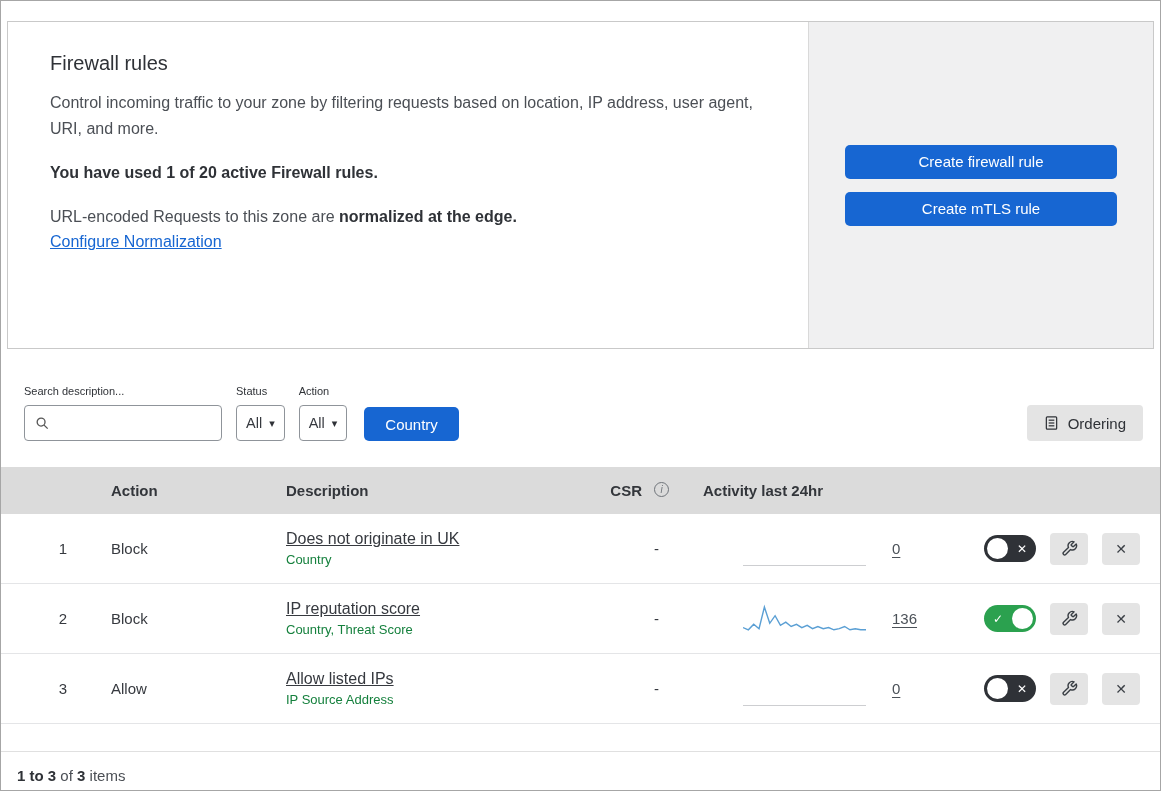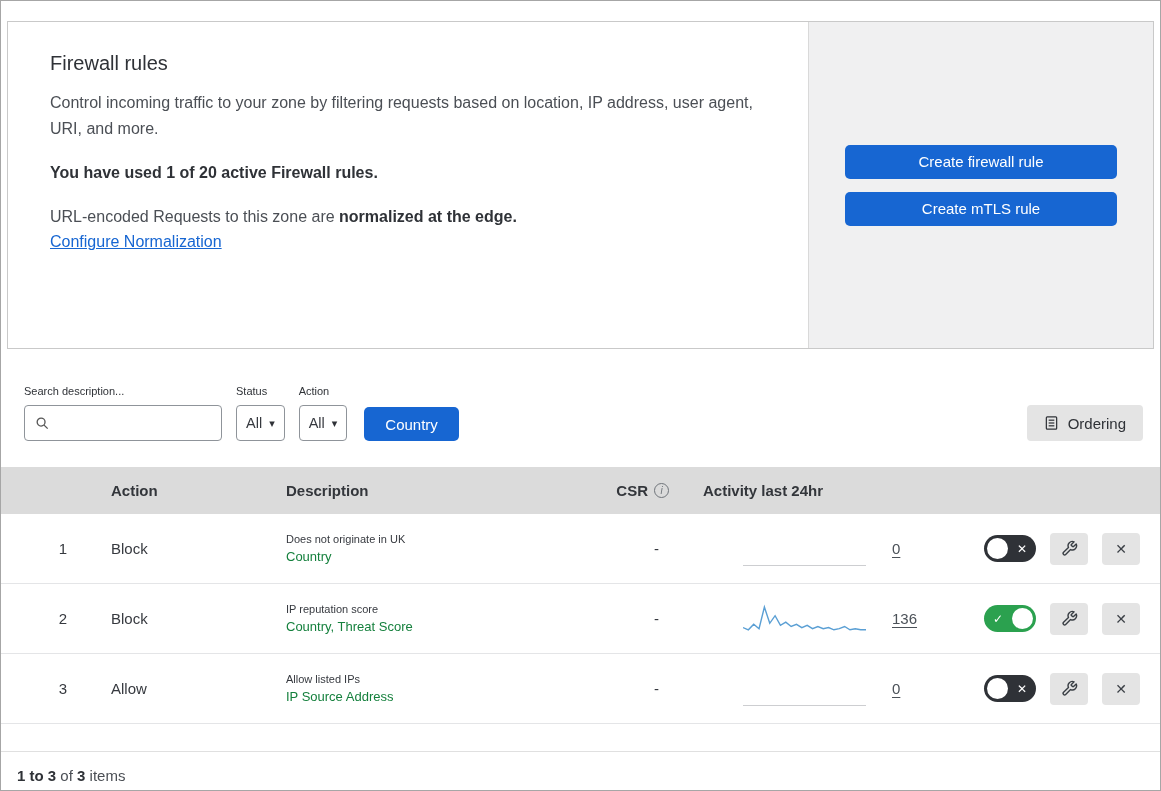--- a/index.html
+++ b/index.html
@@ -33,28 +33,28 @@
   .dropdown{height:36px;border:1px solid #8f949a;border-radius:4px;background:#fff;display:flex;align-items:center;gap:7px;padding:4px 9px;font-size:14.5px;cursor:pointer;}
   .caret{font-size:11px;color:#2f3237;line-height:1;}
   .btn-search{height:34px;padding:0 21px;margin-left:3px;border-radius:5px;}
   .spacer{flex:1;}
   .btn-ordering{height:36px;background:#e4e4e4;border:none;border-radius:4px;display:flex;align-items:center;gap:9px;padding:0 17px;font-family:inherit;font-size:15px;color:#2f3237;cursor:pointer;}
 
   
   .grid{display:grid;grid-template-columns:100px 175px 320px 95px 250px 1fr;align-items:center;}
   .thead{background:#dbdbdb;height:47px;font-weight:700;font-size:15px;color:#33363b;flex:none;}
   .th-action,.th-desc{padding-left:10px;}
-  .th-csr{justify-self:end;padding-right:22px;display:flex;align-items:center;gap:6px;}
+  .th-csr{justify-self:end;padding-right:22px;display:flex;align-items:flex-start;gap:12px;}
   .info-badge{width:15px;height:15px;border:1px solid #6f747a;border-radius:50%;font-size:10px;font-weight:400;font-style:italic;color:#6f747a;display:inline-flex;align-items:center;justify-content:center;cursor:pointer;}
   .th-activity{padding-left:12px;}
   .trow{height:70px;border-bottom:1px solid #e4e5e7;background:#fff;flex:none;}
   .c-idx{text-align:center;padding-left:24px;font-size:15px;}
   .c-action{padding-left:10px;font-size:15px;}
   .c-desc{padding-left:10px;}
-  .desc-main{font-size:11px;color:#36393f;margin-bottom:4px;}
+  .desc-main{font-size:16px;color:#36393f;margin-bottom:4px;text-decoration:underline;}
   .desc-sub{font-size:13px;color:#15803d;}
   .c-csr{justify-self:end;padding-right:32px;font-size:15px;}
   .c-activity{padding-left:52px;display:flex;align-items:center;gap:26px;}
   .spark{width:123px;height:34px;display:flex;align-items:flex-end;flex:none;}
   .spark.flat{border-bottom:1px solid #cdced1;}
   .count-link{font-size:15px;color:#4b5158;text-decoration:underline;text-underline-offset:3px;cursor:pointer;}
   .c-controls{display:flex;justify-content:flex-end;align-items:center;gap:14px;padding-right:20px;}
 
   .toggle{width:52px;height:27px;border-radius:15px;position:relative;cursor:pointer;flex:none;}
   .toggle.off{background:var(--toggle-off);}

